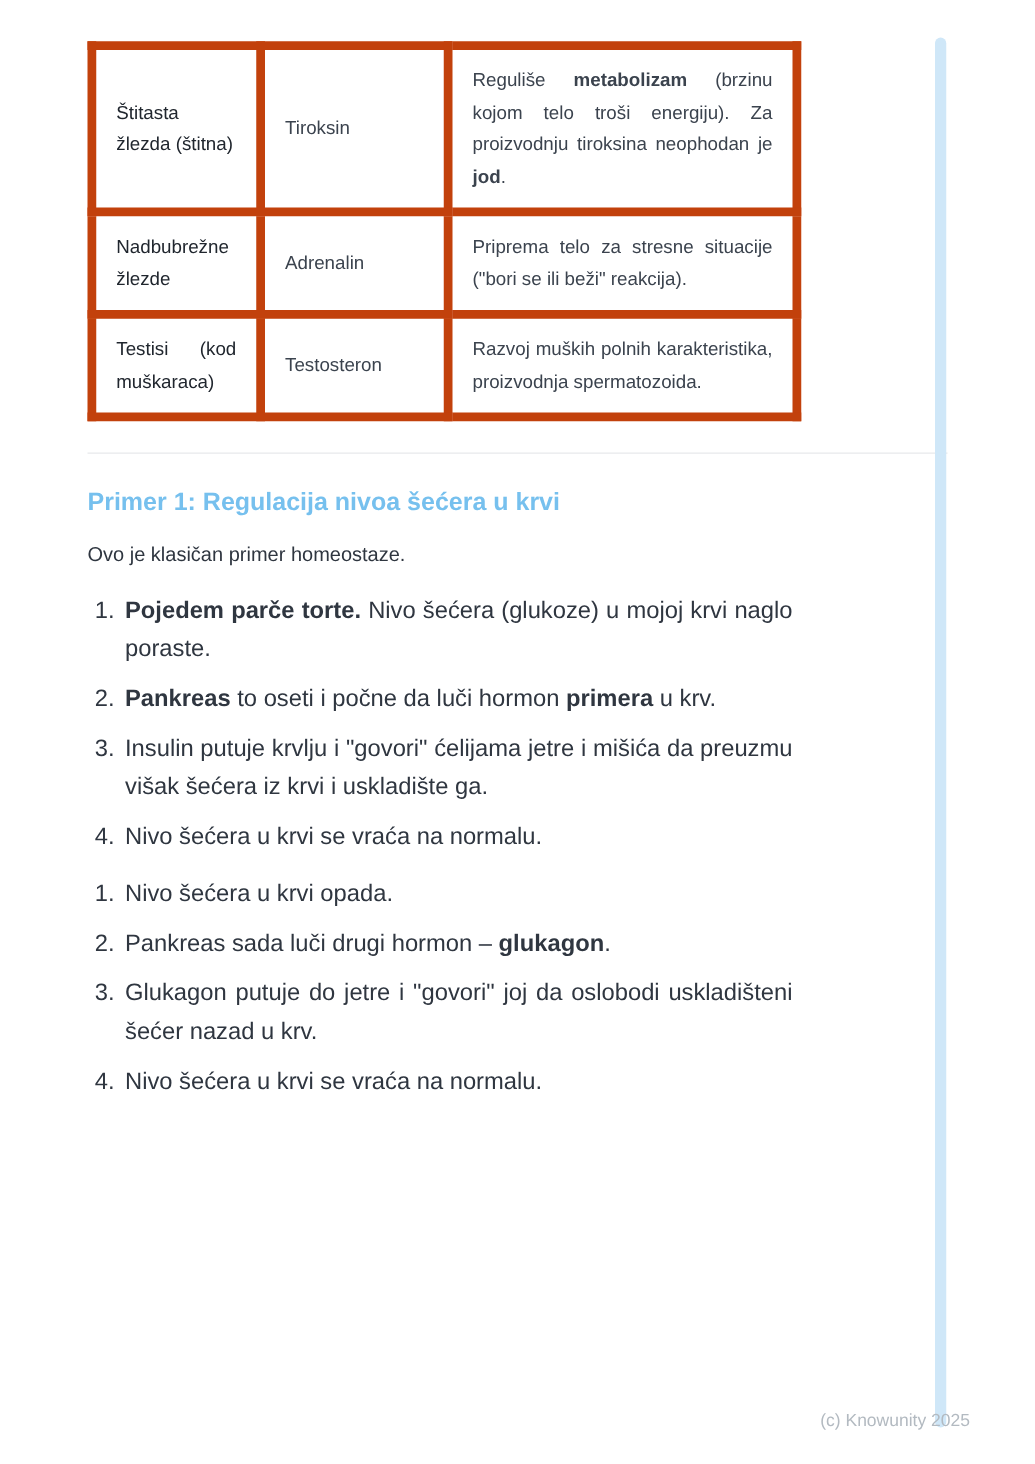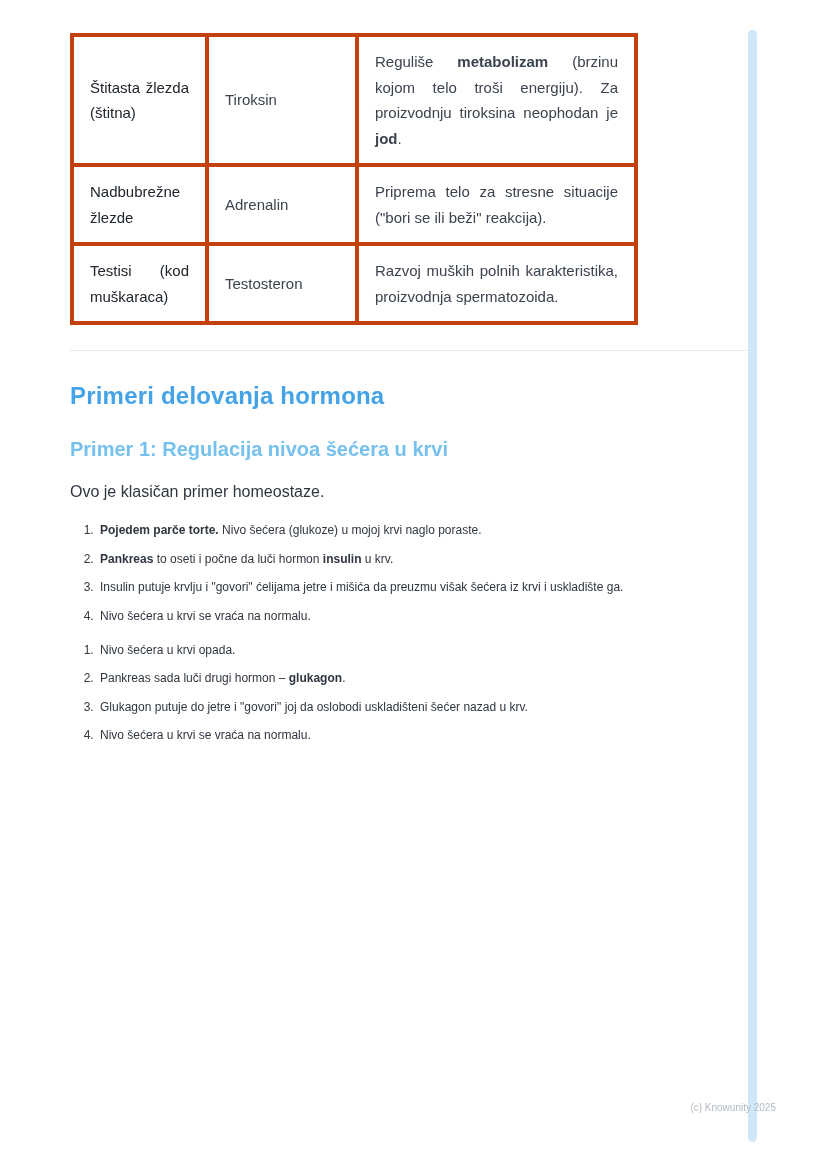--- a/index.html
+++ b/index.html
@@ -19,21 +19,21 @@
 
   table.hormones {
     width: 564px;
     border-collapse: collapse;
     table-layout: fixed;
     font-size: 15px;
     line-height: 1.7;
     color: #3b434e;
   }
   table.hormones td {
-    border: 4px solid #c2410c;
+    border: 7px solid #c2410c;
     padding: 12px 16px;
     vertical-align: middle;
     text-align: justify;
   }
   td.gland {
     font-weight: 400;
     color: #20262e;
     text-align: left;
   }
 
@@ -62,21 +62,21 @@
     width: 564px;
     font-size: 16px;
     line-height: 1.83;
     text-align: justify;
     color: #2f3640;
   }
   ol.steps {
     margin-top: 15px;
     width: 564px;
     padding-left: 27px;
-    font-size: 12px;
+    font-size: 19px;
     line-height: 1.62;
     color: #2f3640;
   }
   ol.steps li {
     margin-bottom: 9px;
     padding-left: 3px;
     text-align: justify;
   }
   .bold { font-weight: 700; }
 
@@ -84,23 +84,23 @@
     position: absolute;
     top: 30px;
     right: 71px;
     width: 9px;
     height: 1112px;
     border-radius: 6px;
     background: var(--scrollbar, #cfe7f8);
   }
   .watermark {
     position: absolute;
-    top: 1102px;
+    top: 1128px;
     right: 52px;
-    font-size: 10px;
+    font-size: 14px;
     color: #b3bac1;
     z-index: 2;
   }
 </style>
 </head>
 <body>
 
 <div class="content">
 
   <table class="hormones">
@@ -123,30 +123,29 @@
       <tr>
         <td class="gland">Testisi (kod muškaraca)</td>
         <td>Testosteron</td>
         <td><span>Razvoj muških polnih karakteristika, proizvodnja spermatozoida.</span></td>
       </tr>
     </tbody>
   </table>
 
   <hr class="divider">
 
-  <h2 class="section-title">Primeri delovanja hormona</h2>
 
 
   <h3 class="subsection-title">Primer 1: Regulacija nivoa šećera u krvi</h3>
 
   <p class="para">Ovo je klasičan primer homeostaze.</p>
 
   <ol class="steps">
     <li><span class="bold">Pojedem parče torte.</span><span> Nivo šećera (glukoze) u mojoj krvi naglo poraste.</span></li>
-    <li><span class="bold">Pankreas</span><span> to oseti i počne da luči hormon </span><span class="bold">insulin</span><span> u krv.</span></li>
+    <li><span class="bold">Pankreas</span><span> to oseti i počne da luči hormon </span><span class="bold">primera</span><span> u krv.</span></li>
     <li><span>Insulin putuje krvlju i "govori" ćelijama jetre i mišića da preuzmu višak šećera iz krvi i uskladište ga.</span></li>
     <li><span>Nivo šećera u krvi se vraća na normalu.</span></li>
   </ol>
 
 
   <ol class="steps">
     <li><span>Nivo šećera u krvi opada.</span></li>
     <li><span>Pankreas sada luči drugi hormon – </span><span class="bold">glukagon</span><span>.</span></li>
     <li><span>Glukagon putuje do jetre i "govori" joj da oslobodi uskladišteni šećer nazad u krv.</span></li>
     <li><span>Nivo šećera u krvi se vraća na normalu.</span></li>

